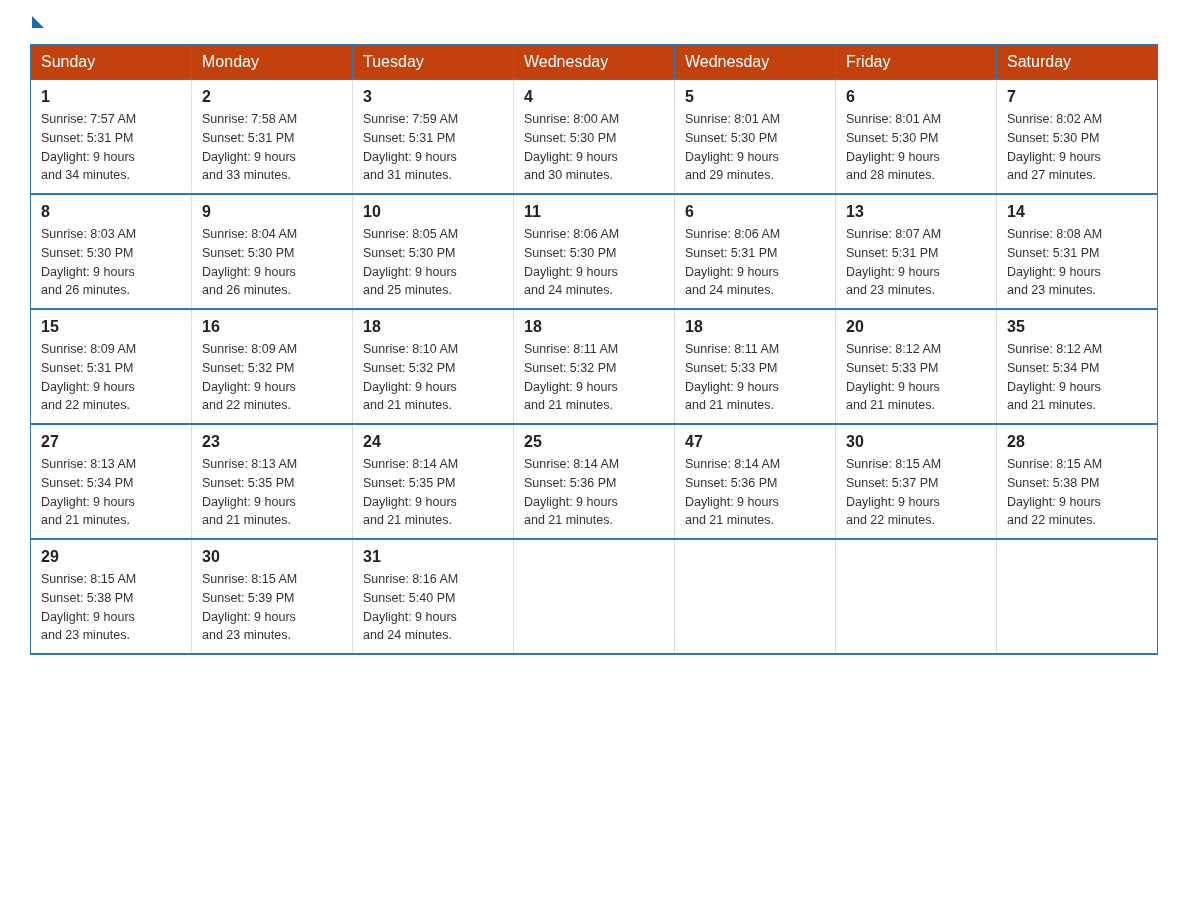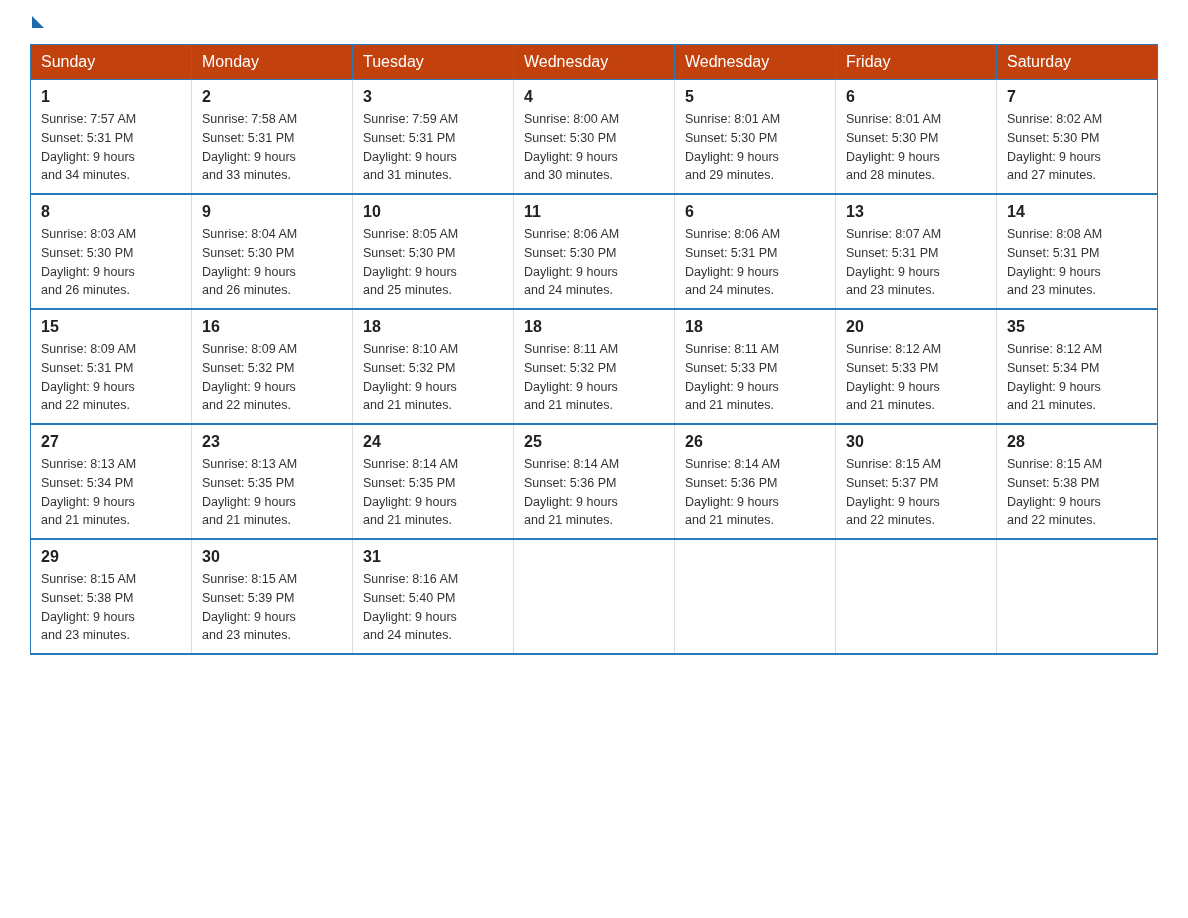--- a/index.html
+++ b/index.html
@@ -242,21 +242,21 @@
       </td>
         <td>
         <span class="day-number">24</span>
         <span class="day-info">Sunrise: 8:14 AM<br>Sunset: 5:35 PM<br>Daylight: 9 hours<br>and 21 minutes.</span>
       </td>
         <td>
         <span class="day-number">25</span>
         <span class="day-info">Sunrise: 8:14 AM<br>Sunset: 5:36 PM<br>Daylight: 9 hours<br>and 21 minutes.</span>
       </td>
         <td>
-        <span class="day-number">26</span>
+        <span class="day-number">47</span>
         <span class="day-info">Sunrise: 8:14 AM<br>Sunset: 5:36 PM<br>Daylight: 9 hours<br>and 21 minutes.</span>
       </td>
         <td>
         <span class="day-number">30</span>
         <span class="day-info">Sunrise: 8:15 AM<br>Sunset: 5:37 PM<br>Daylight: 9 hours<br>and 22 minutes.</span>
       </td>
         <td>
         <span class="day-number">28</span>
         <span class="day-info">Sunrise: 8:15 AM<br>Sunset: 5:38 PM<br>Daylight: 9 hours<br>and 22 minutes.</span>
       </td>

